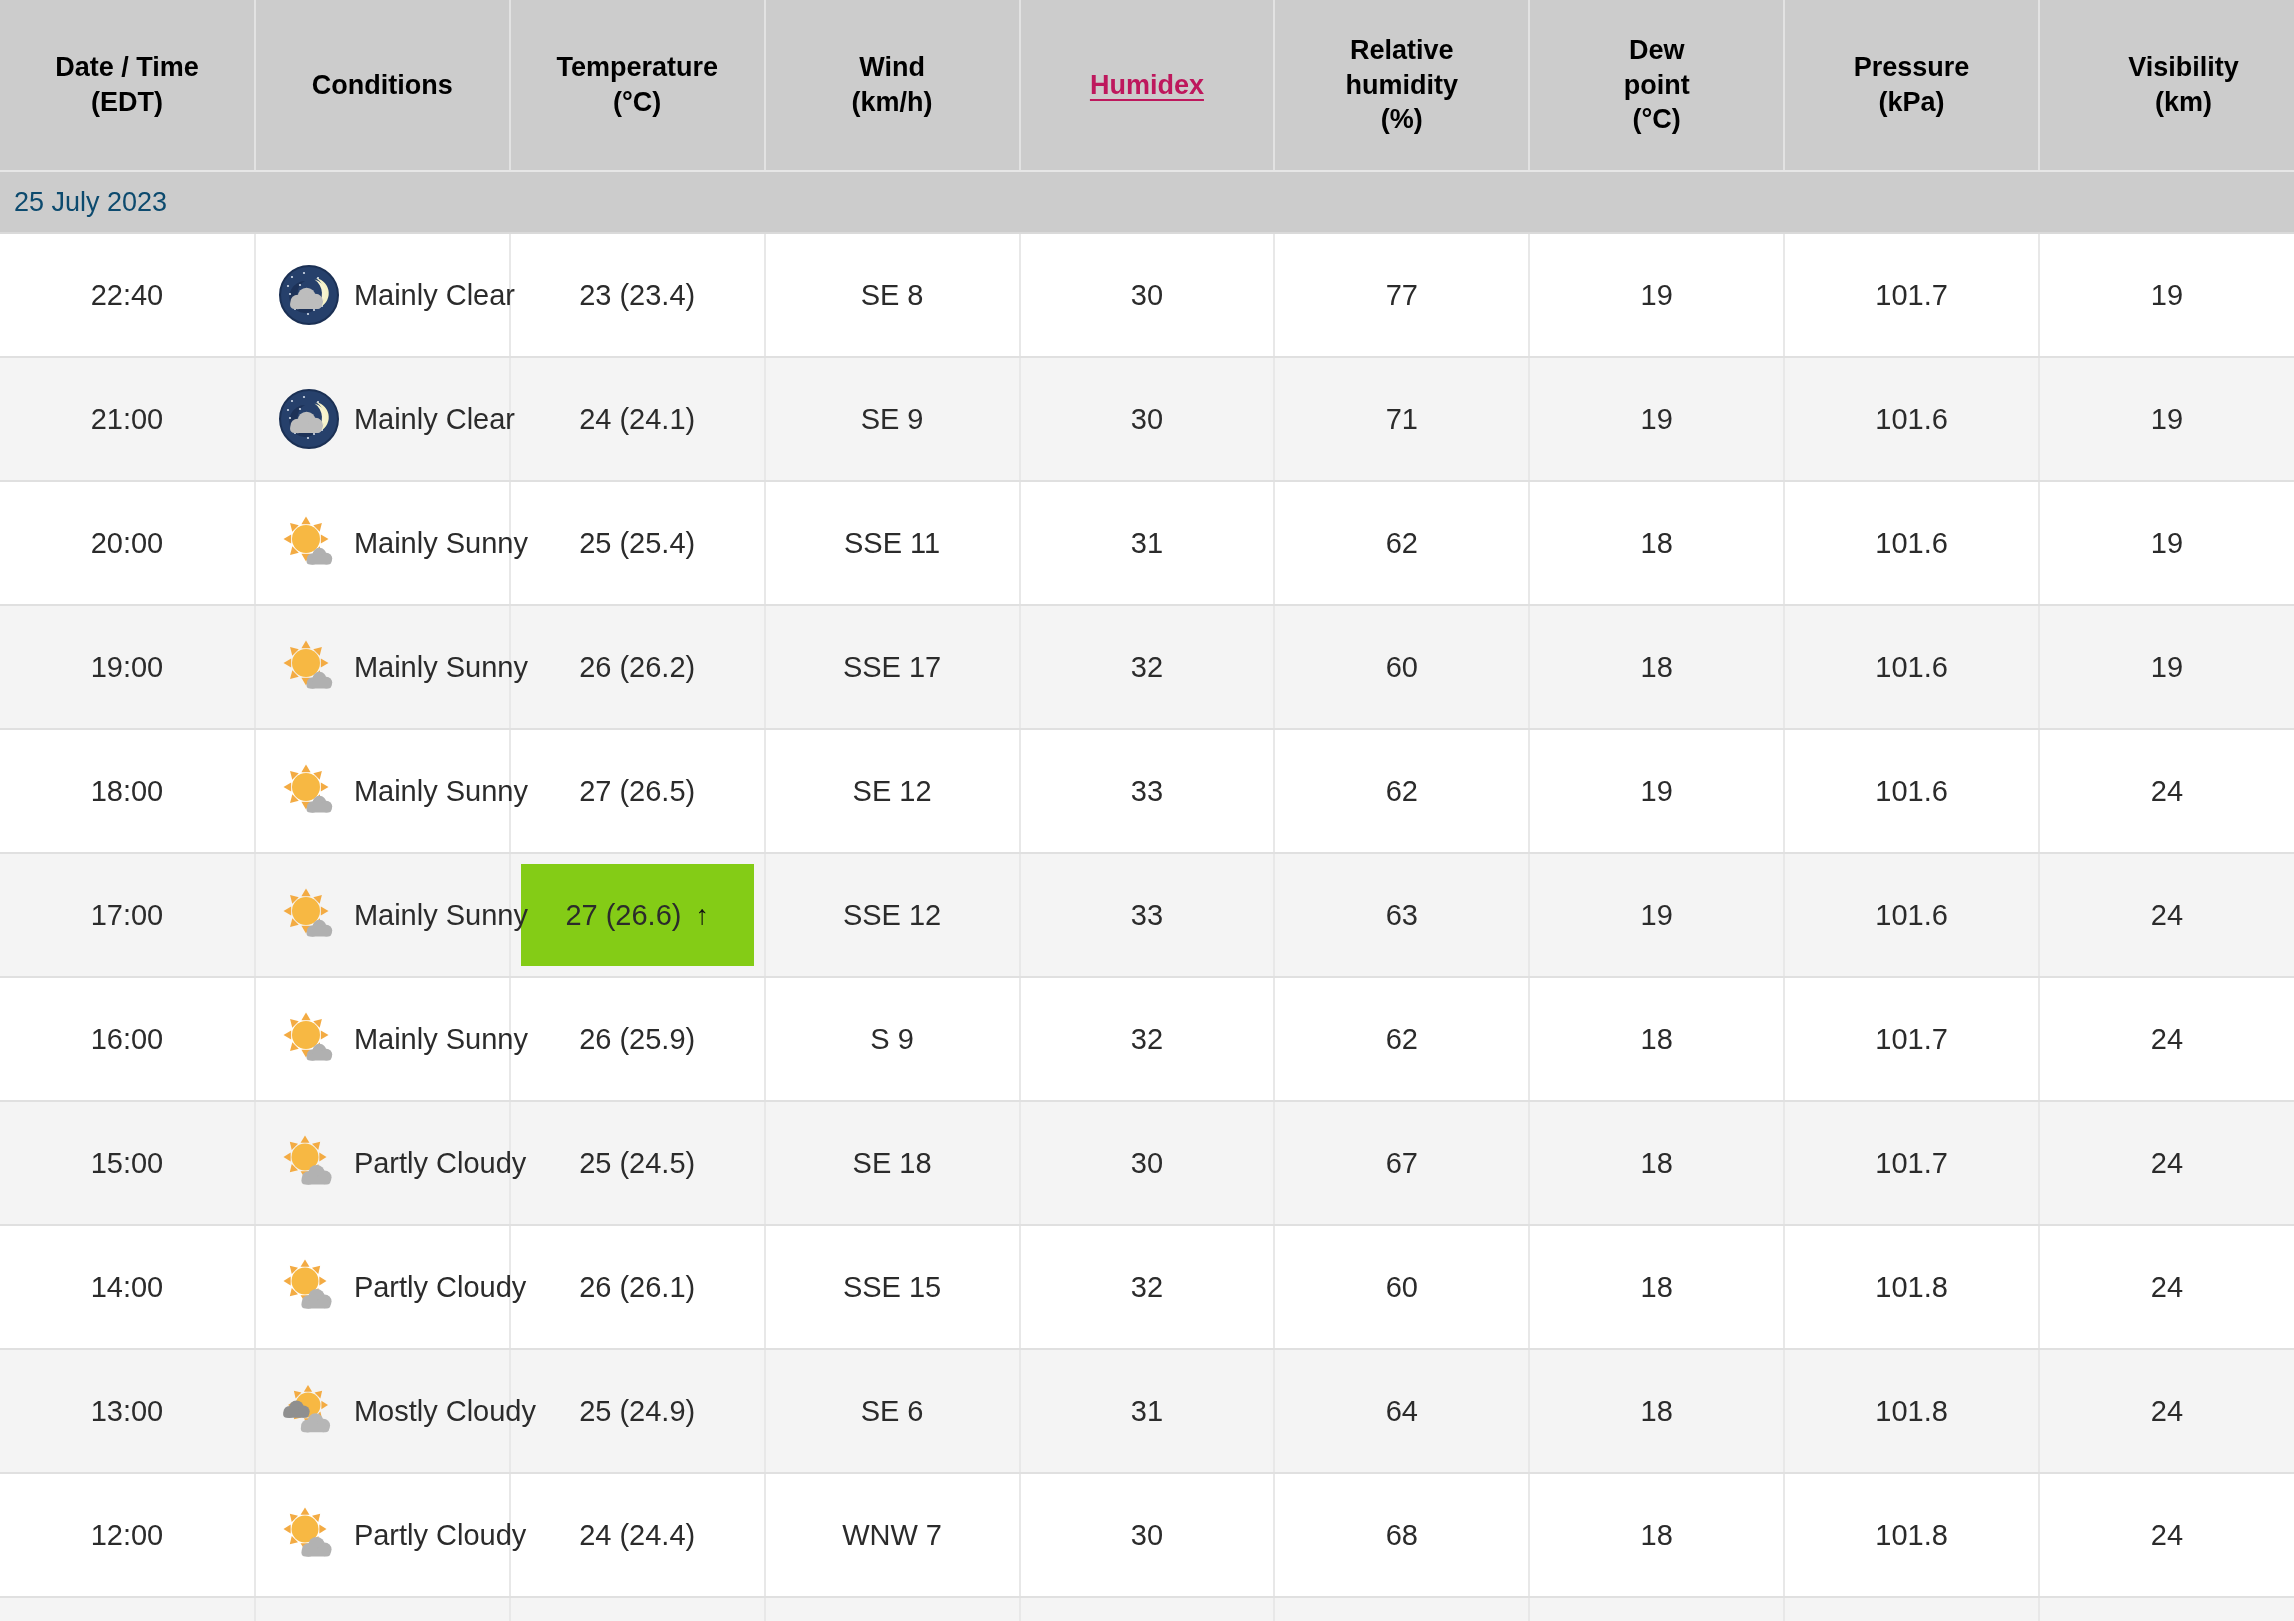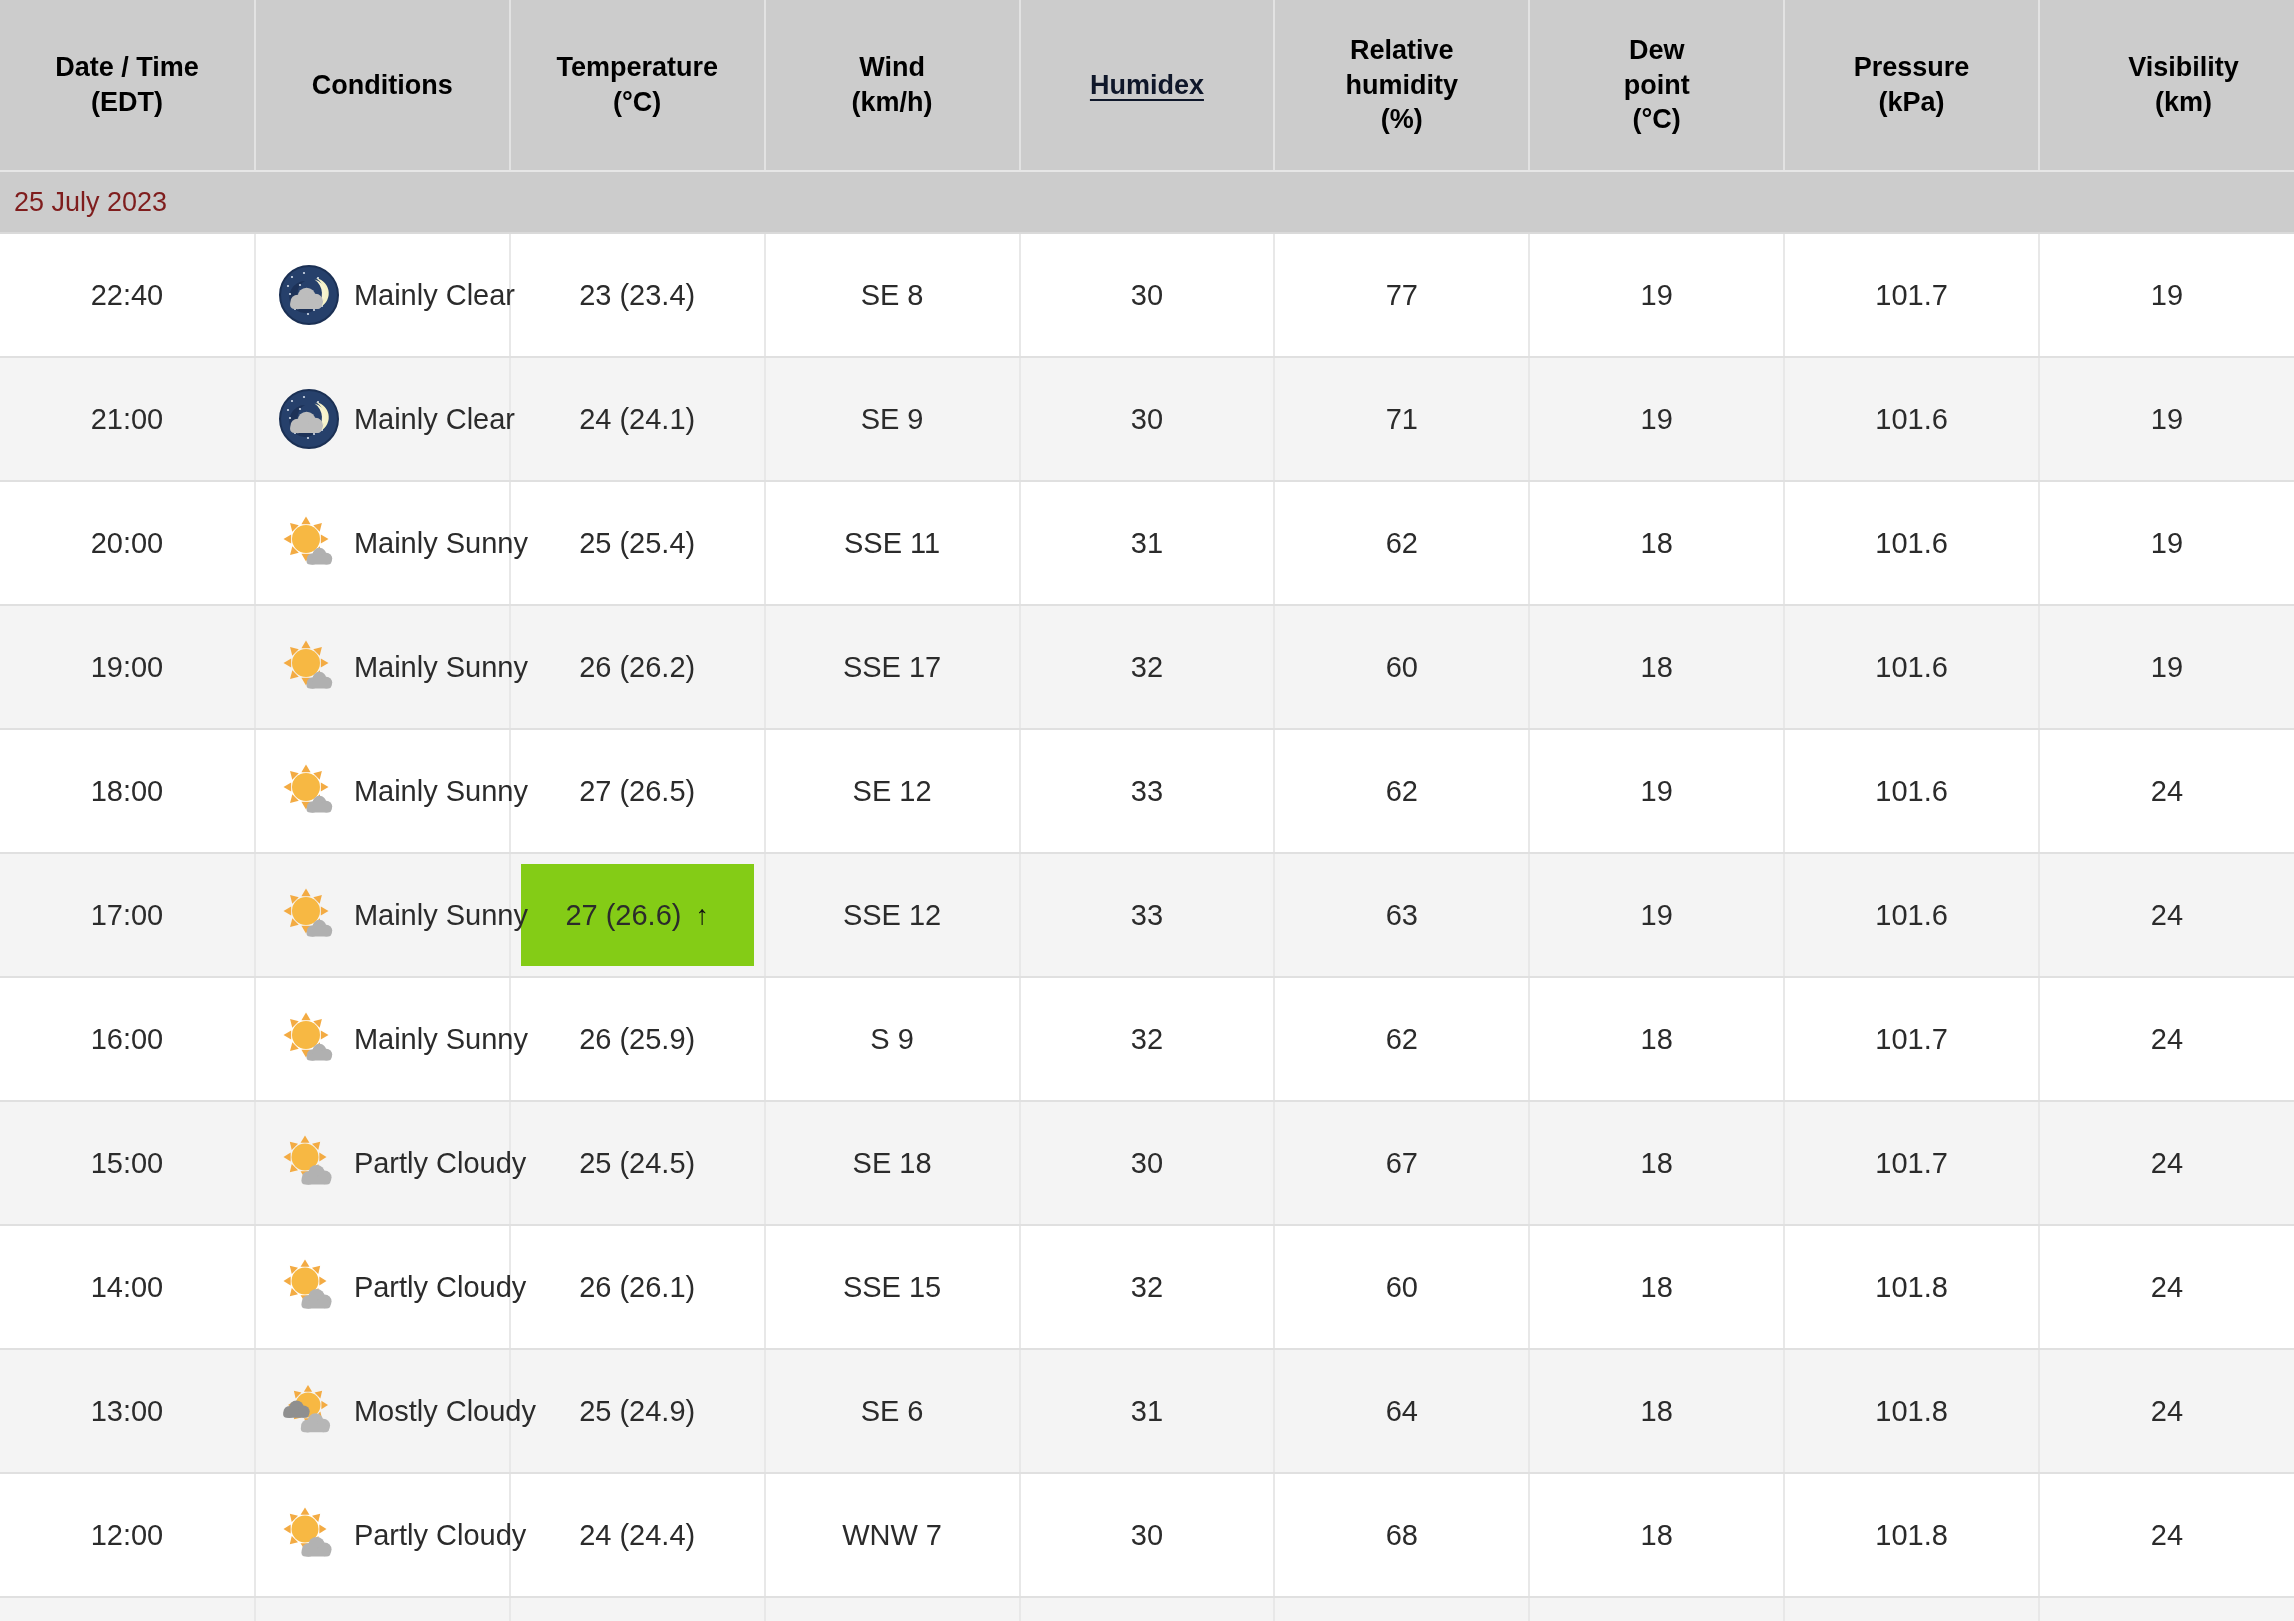--- a/index.html
+++ b/index.html
@@ -35,30 +35,30 @@
     border-right: 2px solid #e2e2e2;
     border-bottom: 2px solid #e6e6e6;
   }
   thead th:last-child { border-right: none; padding-left: 39px; }
   thead th .sub { display: block; }
 
   .humidex-link {
     text-decoration: underline;
     text-underline-offset: 5px;
     text-decoration-thickness: 2px;
-    color: #0f172a;
+    color: #be185d;
     cursor: pointer;
   }
 
   
   tr.date-row td {
     background: #cccccc;
     font-size: 27px;
     font-weight: normal;
-    color: #7f1d1d;
+    color: #0c4a6e;
     text-align: left;
     padding: 12px 14px;
     height: 62px;
     border-bottom: 2px solid #dadada;
   }
 
   
   tbody tr.data-row { height: 124px; }
   tbody tr.data-row td {
     border-right: 2px solid #e8e8e8;

